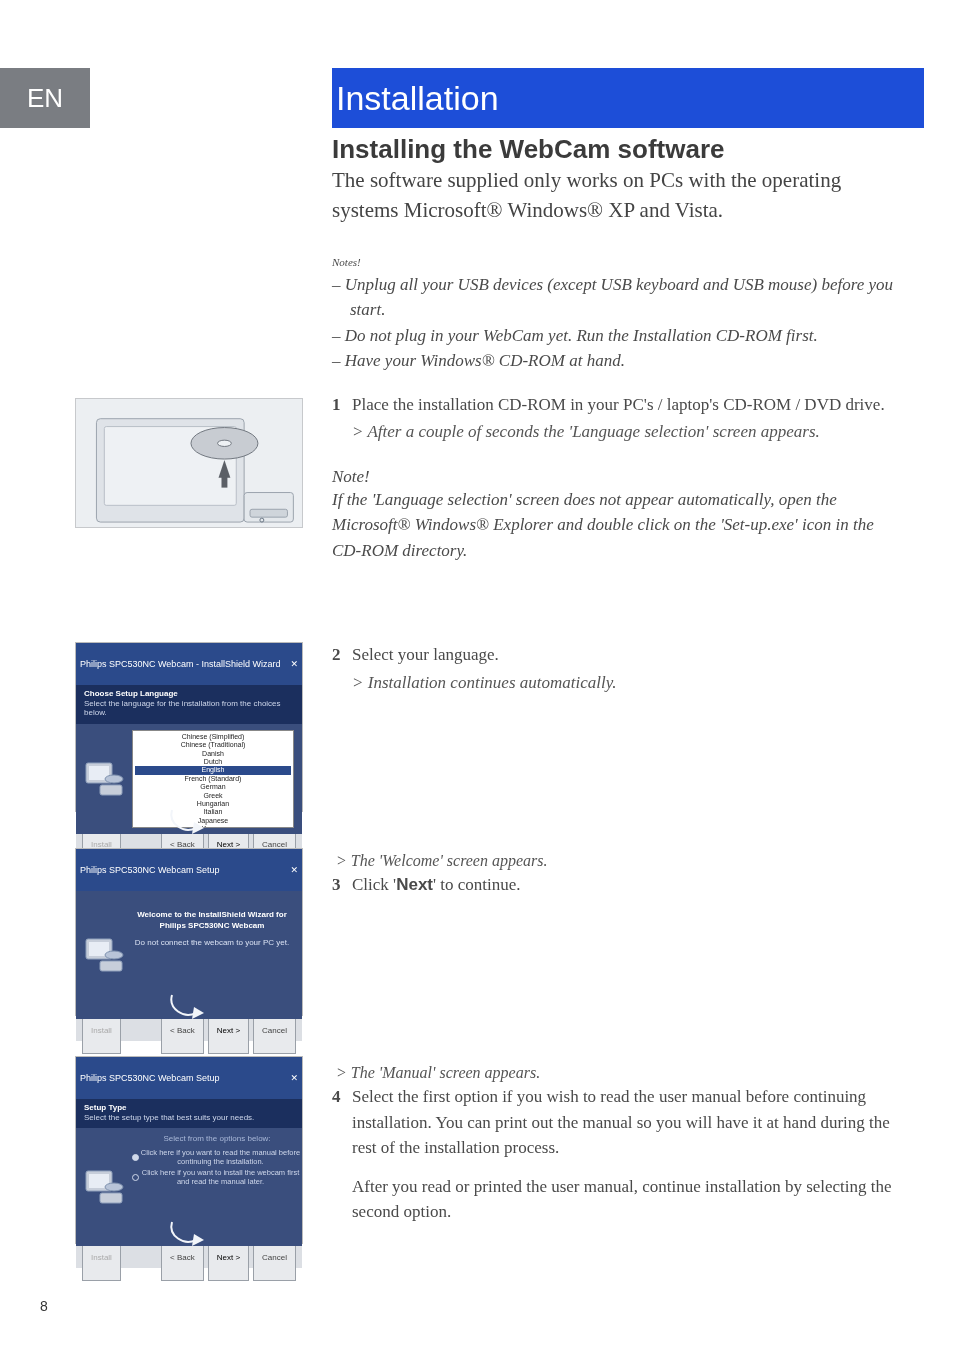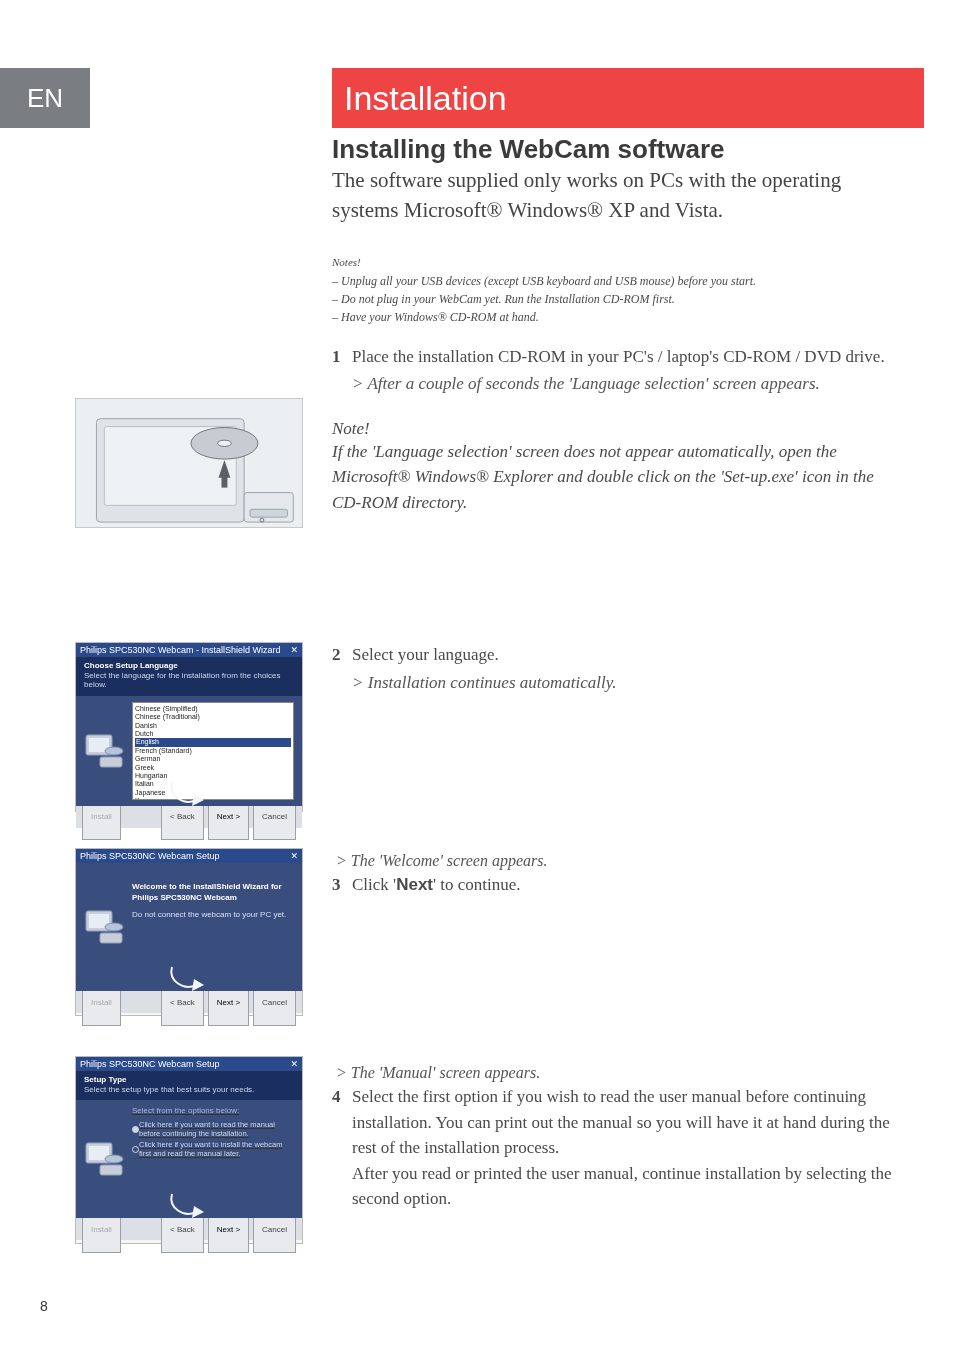--- a/index.html
+++ b/index.html
@@ -24,28 +24,28 @@
     display: flex;
     align-items: center;
     justify-content: center;
   }
   .header-bar {
     position: absolute;
     top: 68px;
     left: 332px;
     right: 30px;
     height: 60px;
-    background: #ef4444;
+    background: #1d4ed8;
     color: #fff;
     font-size: 34px;
     font-family: Arial, sans-serif;
     font-weight: 300;
     display: flex;
     align-items: center;
-    padding-left: 12px;
+    padding-left: 4px;
   }
   .content-col {
     position: absolute;
     left: 332px;
     right: 60px;
     top: 134px;
     color: #4a4a4a;
   }
   h2.section-heading {
     font-family: Arial, Helvetica, sans-serif;
@@ -55,21 +55,21 @@
   }
   .body-text {
     font-size: 21px;
     line-height: 1.45;
     color: #444;
   }
   .notes-block { margin-top: 30px; }
   .notes-title { font-style: italic; font-size: 11px; margin-bottom: 4px; }
   .note-item {
     font-style: italic;
-    font-size: 12px;
+    font-size: 17px;
     line-height: 1.5;
     padding-left: 18px;
     text-indent: -18px;
     font-family: Liberation Serif, serif;
   }
   .step-row {
     display: flex;
     margin-top: 18px;
     font-size: 17px;
     line-height: 1.5;
@@ -118,37 +118,38 @@
 
   
   .cd-svg { width:100%; height:100%; }
 
   
   .wiz-title {
     background:#2b4a8b;
     color:#fff;
     font-size:9px;
     font-family:Arial,sans-serif;
-    padding:2px 4px;
+    padding:16px 4px;
     display:flex;
     justify-content:space-between;
   }
   .wiz-sub {
     background:#1b2f5e;
     color:#cdd6ea;
     font-size:8px;
     font-family:Arial,sans-serif;
     padding:4px 8px 6px;
     line-height:1.2;
   }
   .wiz-body {
     background:#3a4e7d;
     height:110px;
     position:relative;
     display:flex;
+    text-align:center;
   }
   .wiz-left {
     width:56px;
     display:flex;
     align-items:center;
     justify-content:center;
   }
   .wiz-list {
     background:#fff;
     border:1px solid #888;
@@ -264,21 +265,21 @@
       </div>
     </div>
   </div>
 
   <div class="blk-step4">
     <div class="step-sub gap-pad">&gt; The 'Manual' screen appears.</div>
     <div class="step-row" style="margin-top:2px;">
       <div class="step-num">4</div>
       <div class="step-body">
         <div>Select the first option if you wish to read the user manual before continuing installation. You can print out the manual so you will have it at hand during the rest of the installation process.</div>
-        <div style="margin-top:0;">After you read or printed the user manual, continue installation by selecting the second option.</div>
+        <div style="margin-top:13px;">After you read or printed the user manual, continue installation by selecting the second option.</div>
       </div>
     </div>
   </div>
 </div>
 
 <div class="illus cd">
   <svg class="cd-svg" viewBox="0 0 228 130">
     <rect x="20" y="20" width="150" height="105" rx="4" fill="#dfe3e8" stroke="#9aa3ad"></rect>
     <rect x="28" y="28" width="134" height="80" rx="2" fill="#eef1f4" stroke="#b8bec6"></rect>
     <rect x="170" y="95" width="50" height="30" rx="3" fill="#e4e8ec" stroke="#9aa3ad"></rect>
@@ -379,21 +380,21 @@
   </div>
   <div class="wiz-body" style="height:118px;">
     <div class="wiz-left">
       <svg width="44" height="44" viewBox="0 0 44 44">
         <rect x="4" y="6" width="26" height="20" rx="2" fill="#c7ceda" stroke="#8fa0bc"></rect>
         <rect x="7" y="9" width="20" height="14" fill="#e8edf5"></rect>
         <rect x="18" y="28" width="22" height="10" rx="2" fill="#c7ceda" stroke="#8fa0bc"></rect>
         <ellipse cx="32" cy="22" rx="9" ry="4" fill="#b8c4d8" stroke="#7d90ae"></ellipse>
       </svg>
     </div>
-    <div style="flex:1; padding-right:8px;text-decoration:underline;">
+    <div style="flex:1; ">
       <div class="wiz-opt-head">Select from the options below:</div>
       <div class="wiz-option">
         <span class="radio sel"></span>
         <span>Click here if you want to read the manual before continuing the installation.</span>
       </div>
       <div class="wiz-option">
         <span class="radio"></span>
         <span>Click here if you want to install the webcam first and read the manual later.</span>
       </div>
     </div>

